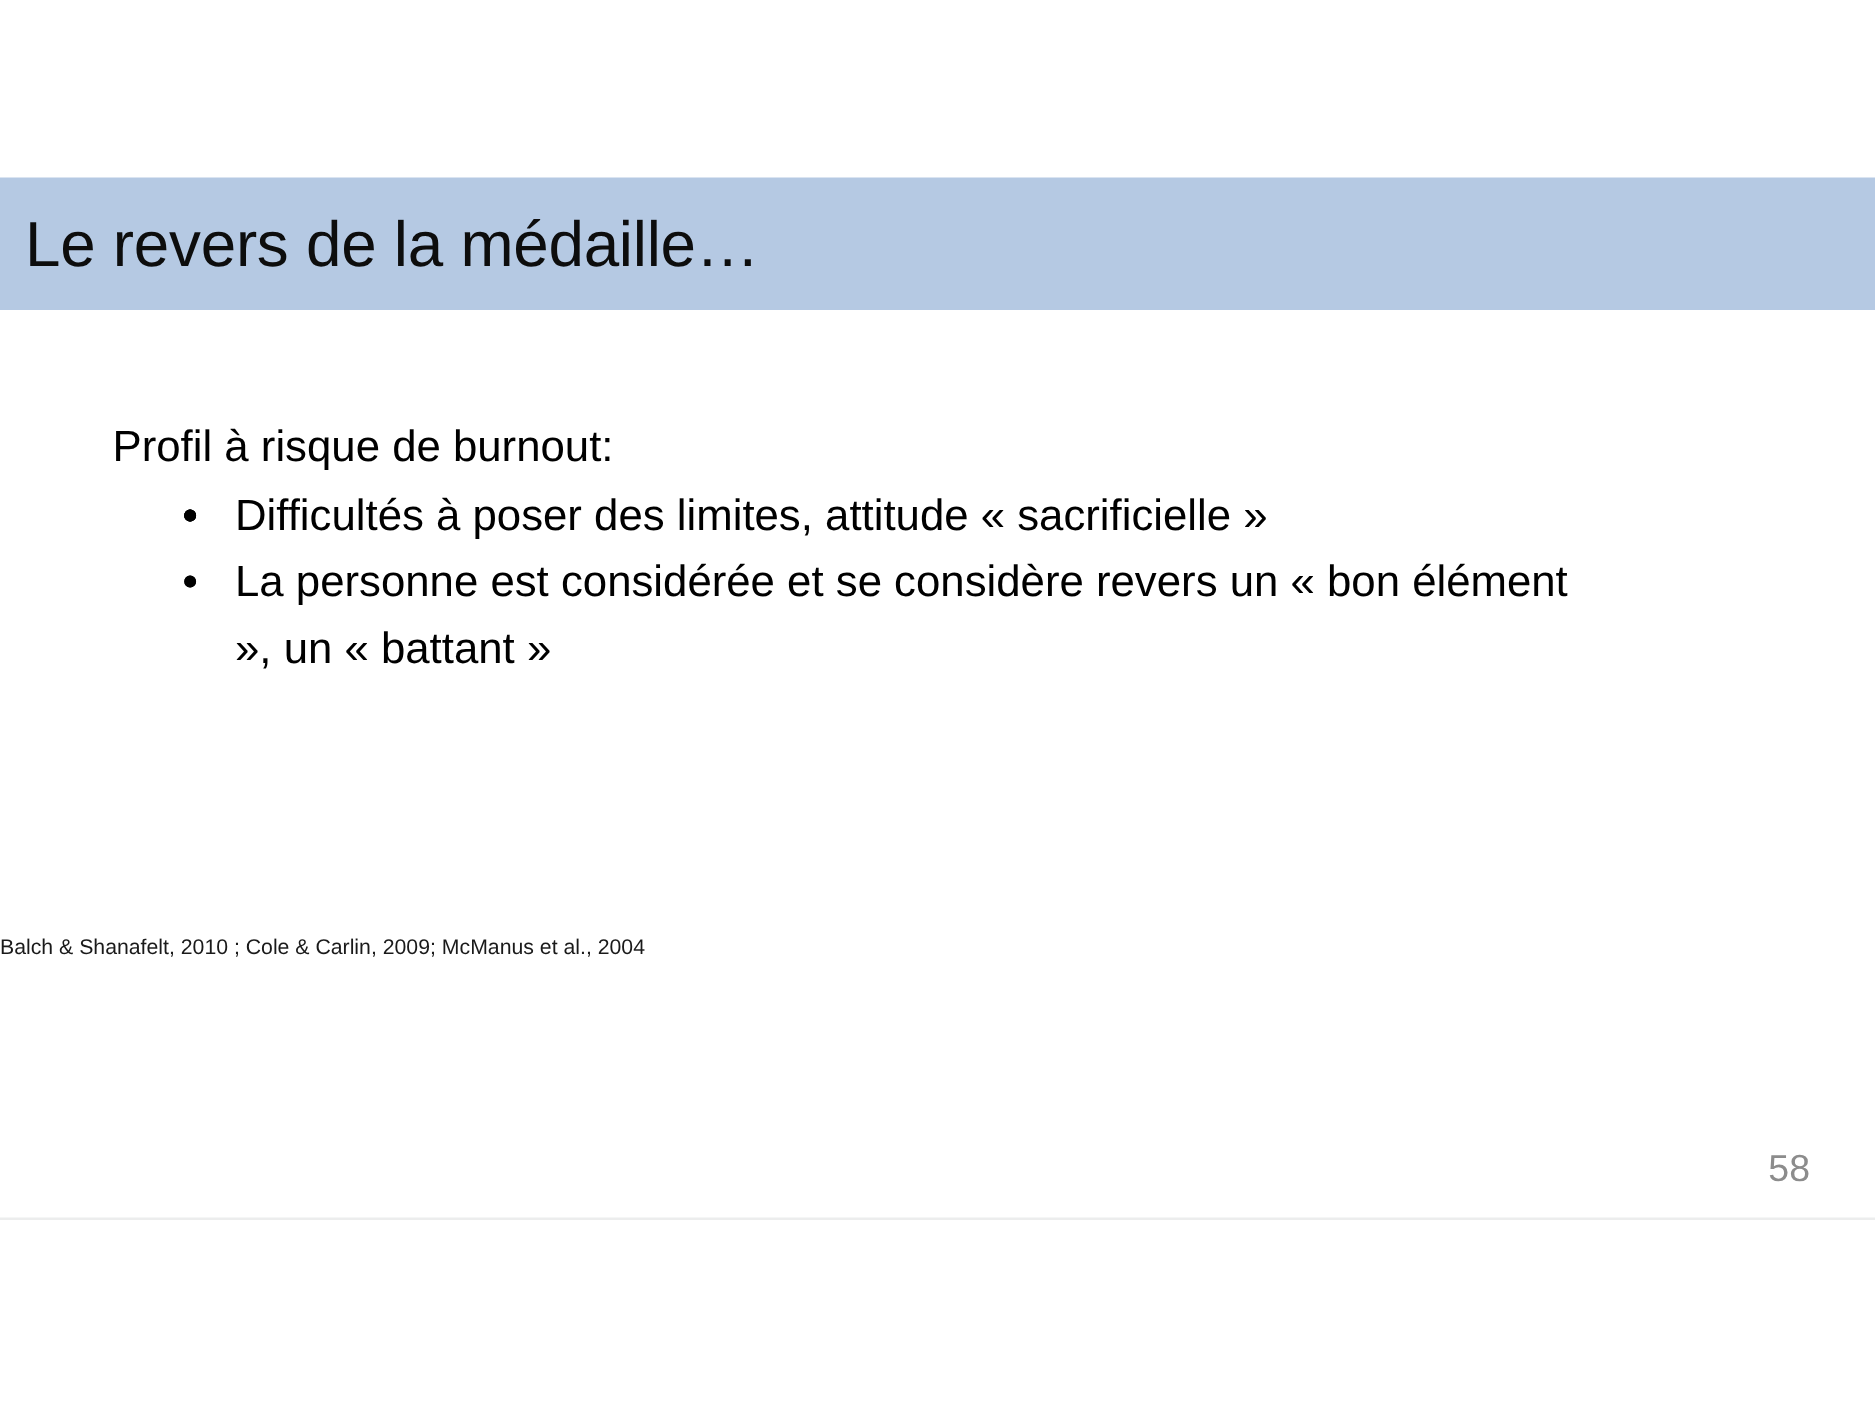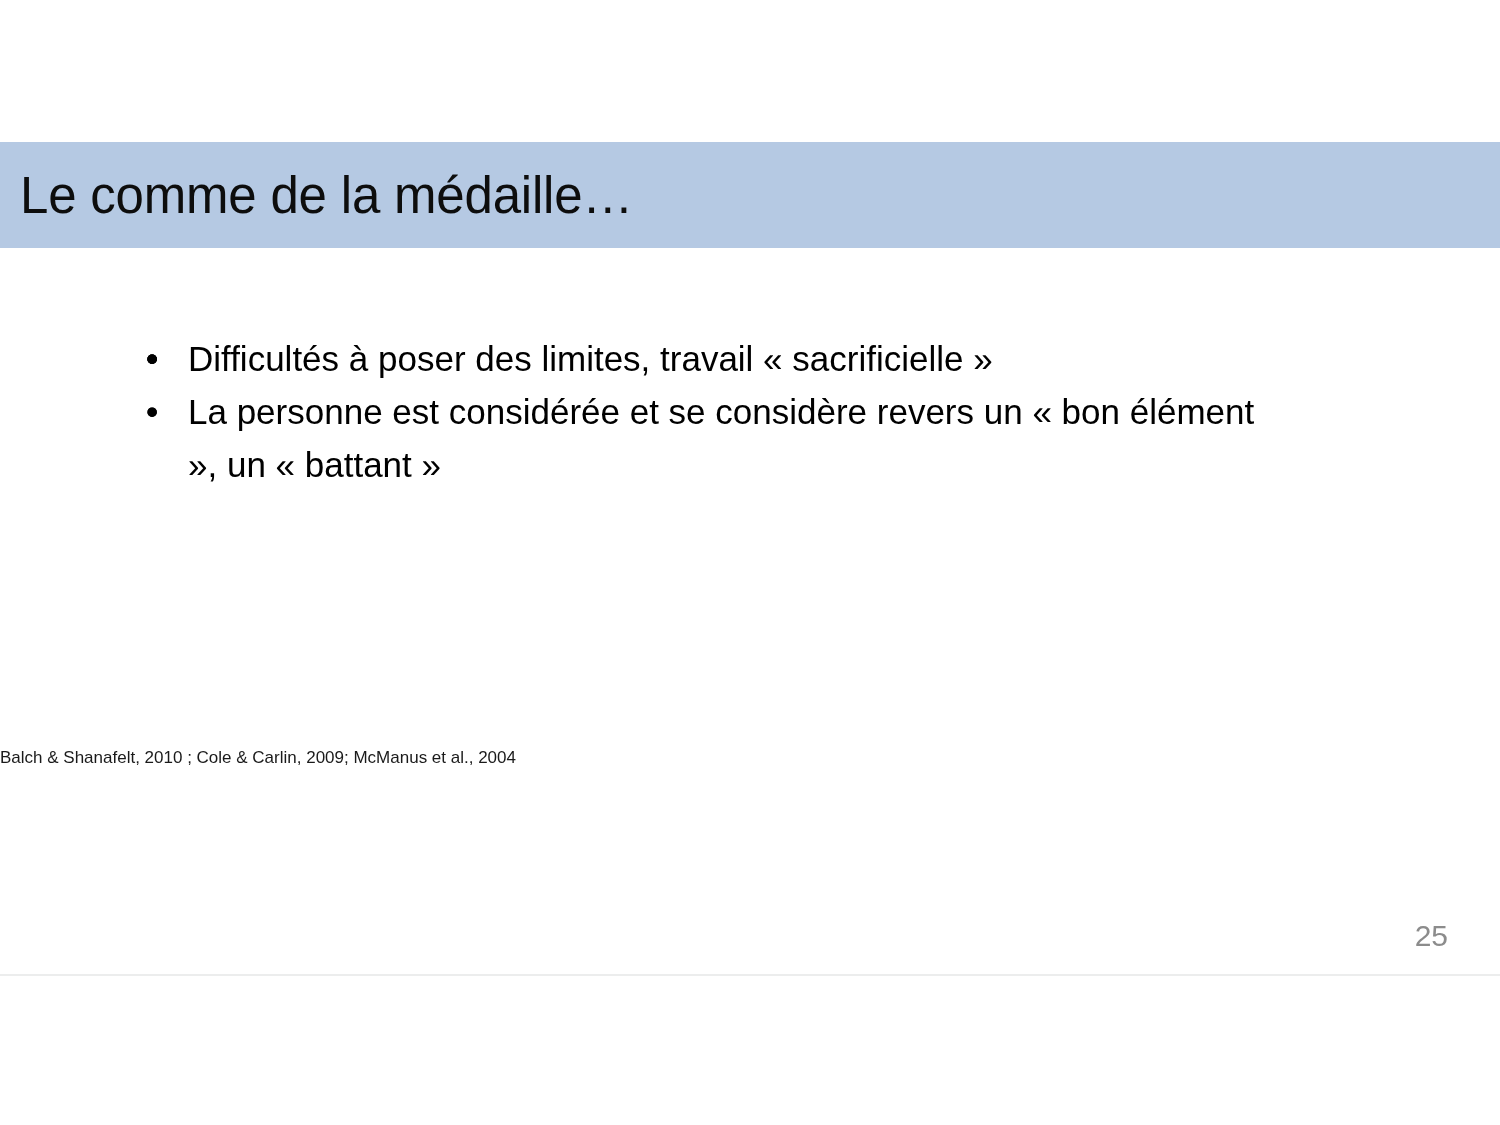--- a/index.html
+++ b/index.html
@@ -123,52 +123,53 @@
     height: 149px;
     background: #ffffff;
   }
 </style>
 </head>
 <body>
 
 <div class="slide">
 
   <div class="title-banner">
-    <div class="title-text">Le comme de la médaille…</div>
+    <div class="title-text">Le revers de la médaille…</div>
   </div>
 
   <div class="body-block">
+    <p class="lead-line">Profil à risque de burnout:</p>
 
     <ul class="bullet-list">
       <li class="bullet-item">
         <span class="bullet-dot">•</span>
       </li>
       <li class="bullet-item">
         <span class="bullet-dot">•</span>
       </li>
       <li class="bullet-item">
         <span class="bullet-dot">•</span>
       </li>
       <li class="bullet-item">
         <span class="bullet-dot">•</span>
-        <span class="btext">Difficultés à poser des limites, travail « sacrificielle »</span>
+        <span class="btext">Difficultés à poser des limites, attitude « sacrificielle »</span>
       </li>
       <li class="bullet-item">
         <span class="bullet-dot">•</span>
       </li>
       <li class="bullet-item wrap">
         <span class="bullet-dot">•</span>
         <span class="btext">La personne est considérée et se considère revers un « bon élément », un « battant »</span>
       </li>
     </ul>
   </div>
 
   <div class="citation">Balch &amp; Shanafelt, 2010 ; Cole &amp; Carlin, 2009; McManus et al., 2004</div>
 
-  <div class="page-number">25</div>
+  <div class="page-number">58</div>
 
   <div class="footer-rule"></div>
 
   <div class="footer">
 
     
     
 
     
     

